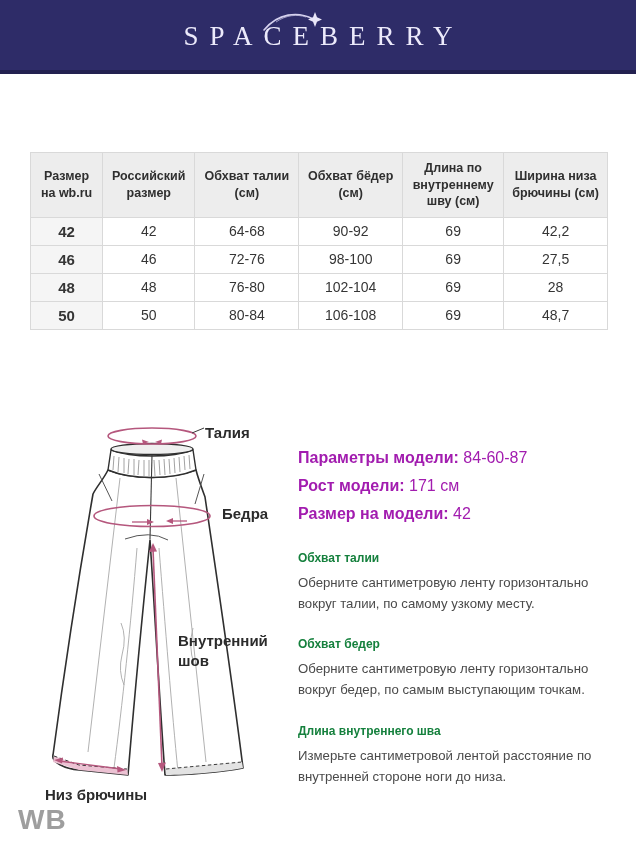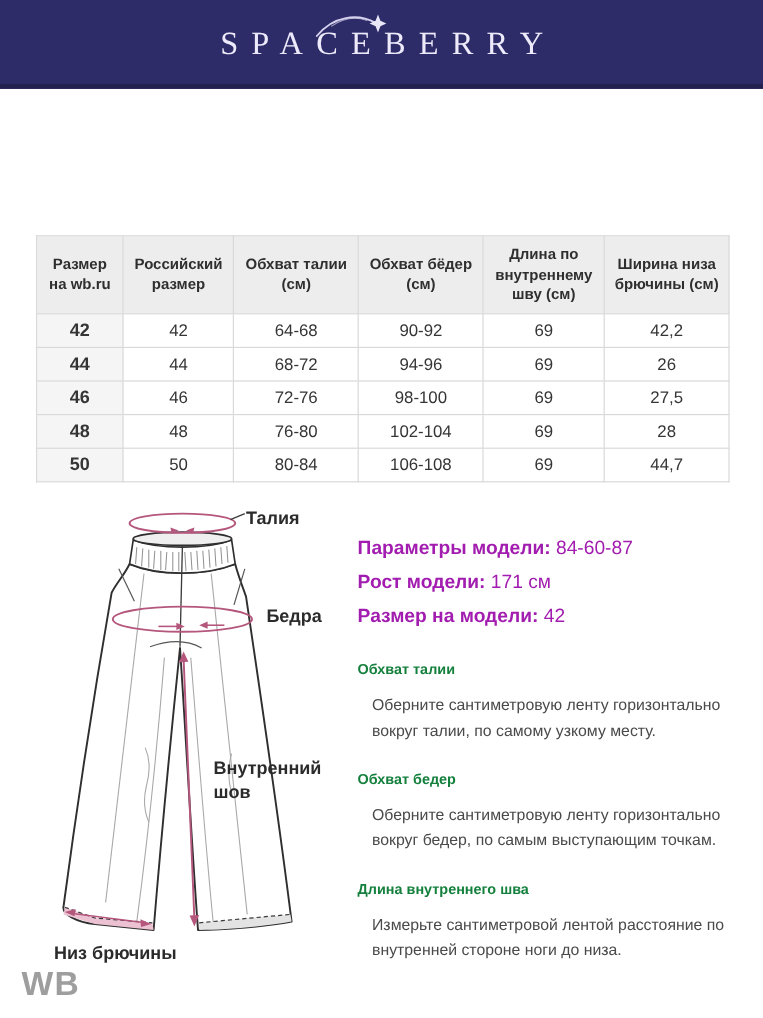--- a/index.html
+++ b/index.html
@@ -12,21 +12,21 @@
   .page{position:relative;width:636px;height:848px;background:#ffffff;overflow:hidden;margin:0 auto;}
 
   
   .banner{position:absolute;left:0;top:0;width:636px;height:70px;background:var(--banner);border-bottom:4px solid var(--banner-edge);}
   .logo-text{position:absolute;left:0;top:21px;width:100%;text-align:center;
     font-family:"Liberation Serif", serif;font-size:27px;font-weight:400;color:#eceafb;
     letter-spacing:11px;text-indent:11px;}
   .comet{position:absolute;left:260px;top:4px;width:68px;height:32px;}
 
   
-  .size-table{position:absolute;left:30px;top:152px;width:578px;border-collapse:collapse;table-layout:fixed;margin-top:44px;}
+  .size-table{position:absolute;left:30px;top:152px;width:578px;border-collapse:collapse;table-layout:fixed;}
   .size-table th,.size-table td{border:1px solid var(--line);text-align:center;vertical-align:middle;}
   .size-table th{background:var(--th-bg);font-size:12.5px;font-weight:700;line-height:1.32;padding:7px 5px;height:46px;color:#2f2f2f;}
   .size-table td{font-size:14px;padding:4px 4px;height:19px;color:#353535;}
   .size-table td.first-col{background:var(--firstcol-bg);font-weight:700;font-size:15px;}
   .c1{width:12.5%}.c2{width:16%}.c3{width:18%}.c4{width:18%}.c5{width:17.5%}.c6{width:18%}
 
   
   .pants-svg{position:absolute;left:25px;top:418px;width:250px;height:385px;}
   .diagram-label{position:absolute;font-size:15px;font-weight:700;color:#2b2b2b;line-height:1.35;}
   .lbl-waist{left:205px;top:423px;}
@@ -35,21 +35,21 @@
   .lbl-legbottom{left:45px;top:785px;}
   .watermark{position:absolute;left:18px;top:804px;font-size:28px;font-weight:700;color:var(--wm);letter-spacing:1px;}
 
   
   .info-col{position:absolute;left:298px;top:444px;width:322px;}
   .model-line{font-size:16px;line-height:28px;color:#a21caf;}
   .model-line .lab{font-weight:700;}
   .guide{margin-top:20px;}
   .guide-section{margin-top:23px;}
   .guide-title{font-size:12px;font-weight:700;color:#15803d;margin:0 0 7px 0;}
-  .guide-body{font-size:13.2px;line-height:1.6;color:#4a4a4a;margin:12px;}
+  .guide-body{font-size:13.2px;line-height:1.6;color:#4a4a4a;margin:0;}
 </style>
 </head>
 <body>
 
 <div class="page">
 
   <div class="banner">
     <svg class="comet" viewBox="0 0 68 32">
       <path d="M4,26 C18,9 38,7 53,15" fill="none" stroke="#d5d1ee" stroke-width="1.6" stroke-linecap="round"></path>
       <path d="M16,18 C26,11 37,10 46,13" fill="none" stroke="#d5d1ee" stroke-width="0.9" opacity="0.75"></path>
@@ -80,28 +80,20 @@
     <tbody>
         <tr>
           <td class="first-col">42</td>
           <td>42</td>
           <td>64-68</td>
           <td>90-92</td>
           <td>69</td>
           <td>42,2</td>
         </tr>
         <tr>
-          <td class="first-col">44</td>
-          <td>44</td>
-          <td>68-72</td>
-          <td>94-96</td>
-          <td>69</td>
-          <td>26</td>
-        </tr>
-        <tr>
           <td class="first-col">46</td>
           <td>46</td>
           <td>72-76</td>
           <td>98-100</td>
           <td>69</td>
           <td>27,5</td>
         </tr>
         <tr>
           <td class="first-col">48</td>
           <td>48</td>
@@ -109,21 +101,21 @@
           <td>102-104</td>
           <td>69</td>
           <td>28</td>
         </tr>
         <tr>
           <td class="first-col">50</td>
           <td>50</td>
           <td>80-84</td>
           <td>106-108</td>
           <td>69</td>
-          <td>44,7</td>
+          <td>48,7</td>
         </tr>
       </tbody>
   </table>
 
   <svg class="pants-svg" viewBox="0 0 250 385">
 
     <path d="M83,52 C78,62 72,68 68,76 C52,168 38,262 28,337 C26,344 40,351 54,352 L103,357
          C110,272 119,180 125,122 C129,180 134,275 140,357
          C162,357 197,354 218,350 C207,262 192,160 180,79 C176,68 173,60 171,52
          C142,62 107,62 83,52 Z" fill="#ffffff" stroke="#2f2f2f" stroke-width="1.6" stroke-linejoin="round"></path>

